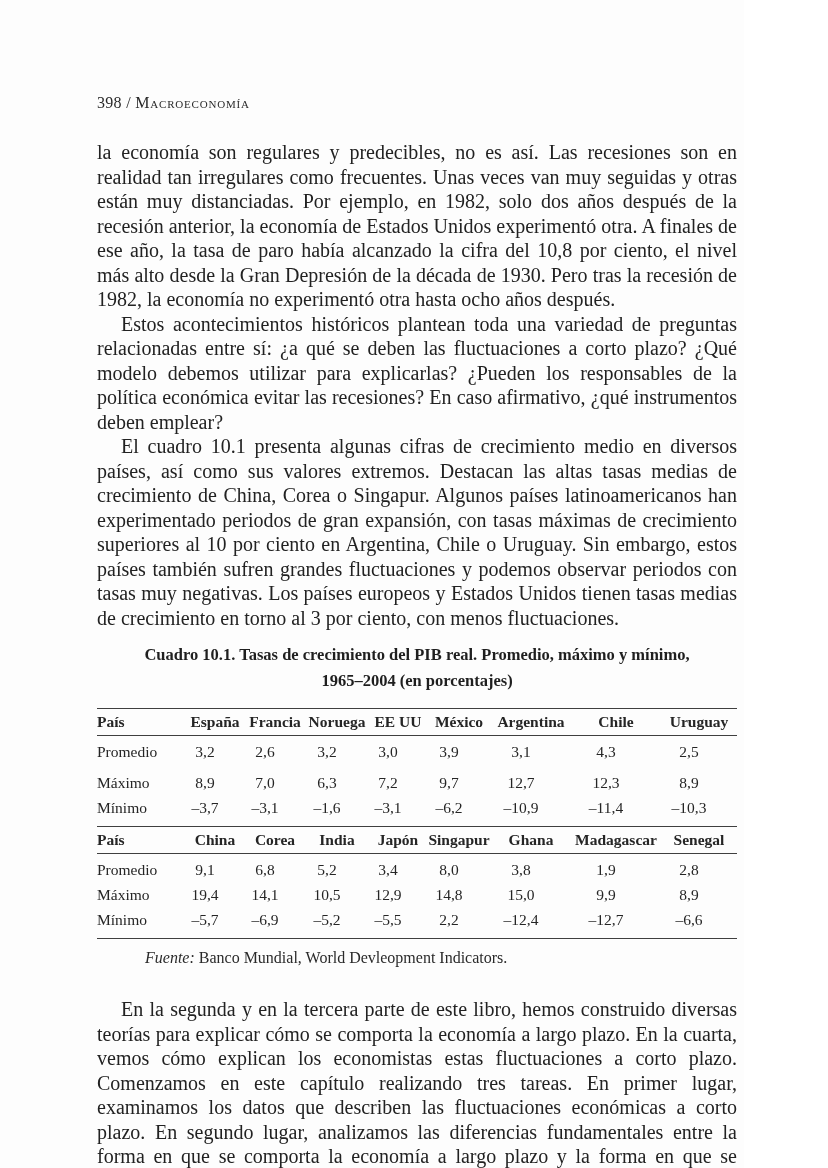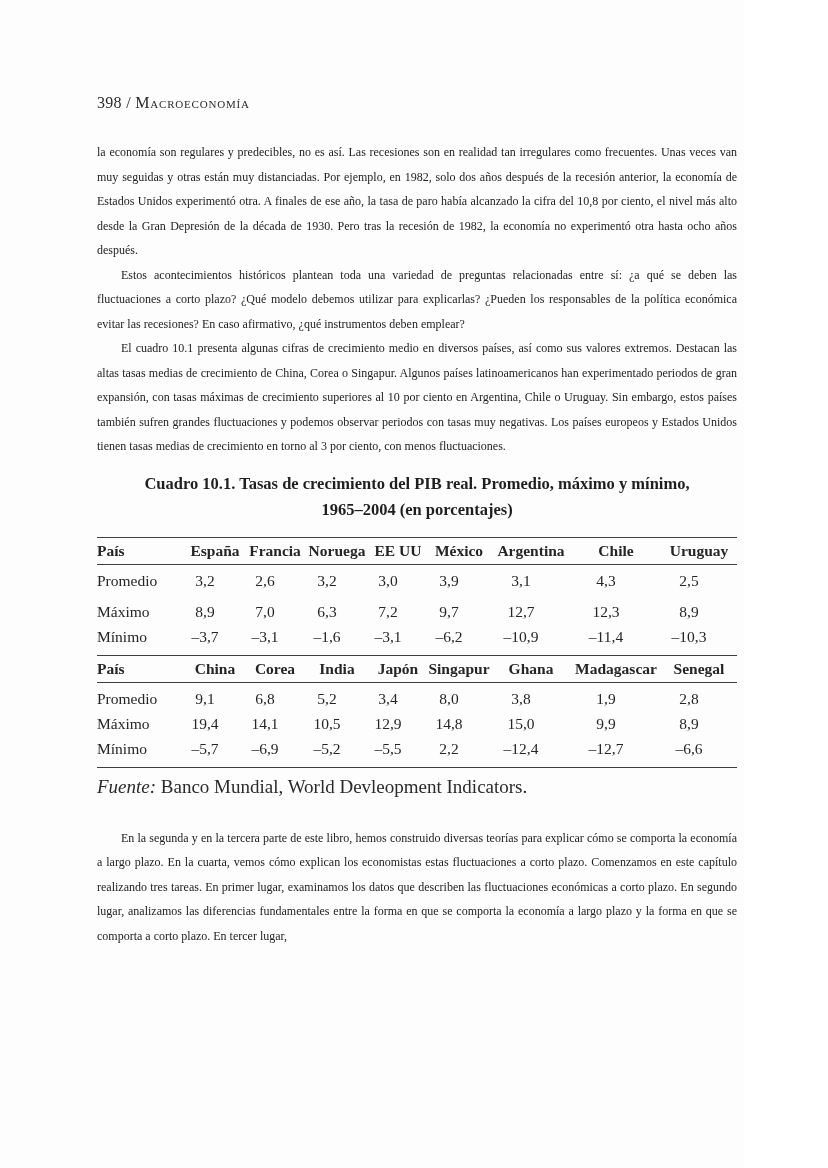--- a/index.html
+++ b/index.html
@@ -28,21 +28,21 @@
     line-height: 18px;
     letter-spacing: 0.3px;
     color: #2a2a2a;
   }
   .running-head .smallcaps {
     font-variant: small-caps;
     letter-spacing: 0.8px;
   }
   .bodytext p {
     margin: 0;
-    font-size: 12px;
+    font-size: 20px;
     line-height: 24.5px;
     text-align: justify;
     color: #222222;
   }
   .bodytext p.first {
     margin-top: 28px;
   }
   .bodytext p.indent {
     text-indent: 24px;
   }
@@ -99,23 +99,24 @@
     padding-top: 5px;
   }
   table.datatable tr.gap-after td {
     padding-bottom: 8px;
   }
   table.datatable tr.row-last td {
     padding-bottom: 8px;
   }
   .source-note {
     margin-top: 9px;
-    font-size: 19px;
+    font-size: 16px;
     line-height: 19px;
     color: #2a2a2a;
+    margin-left: 48px;
   }
   .source-note .src-label {
     font-style: italic;
   }
   .after-table {
     margin-top: 30px !important;
   }
 </style>
 </head>
 <body>

